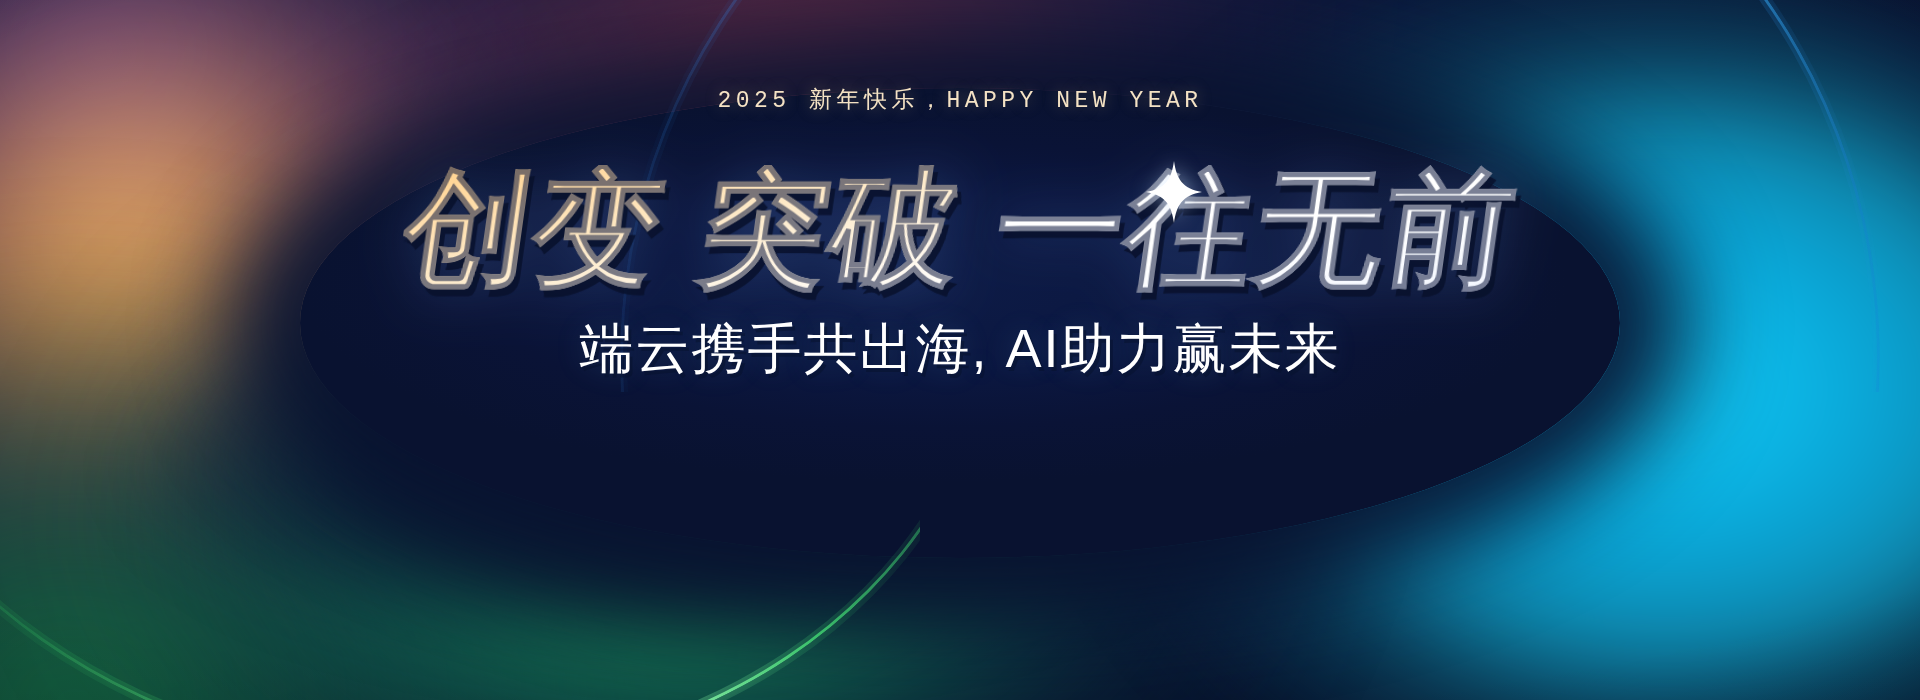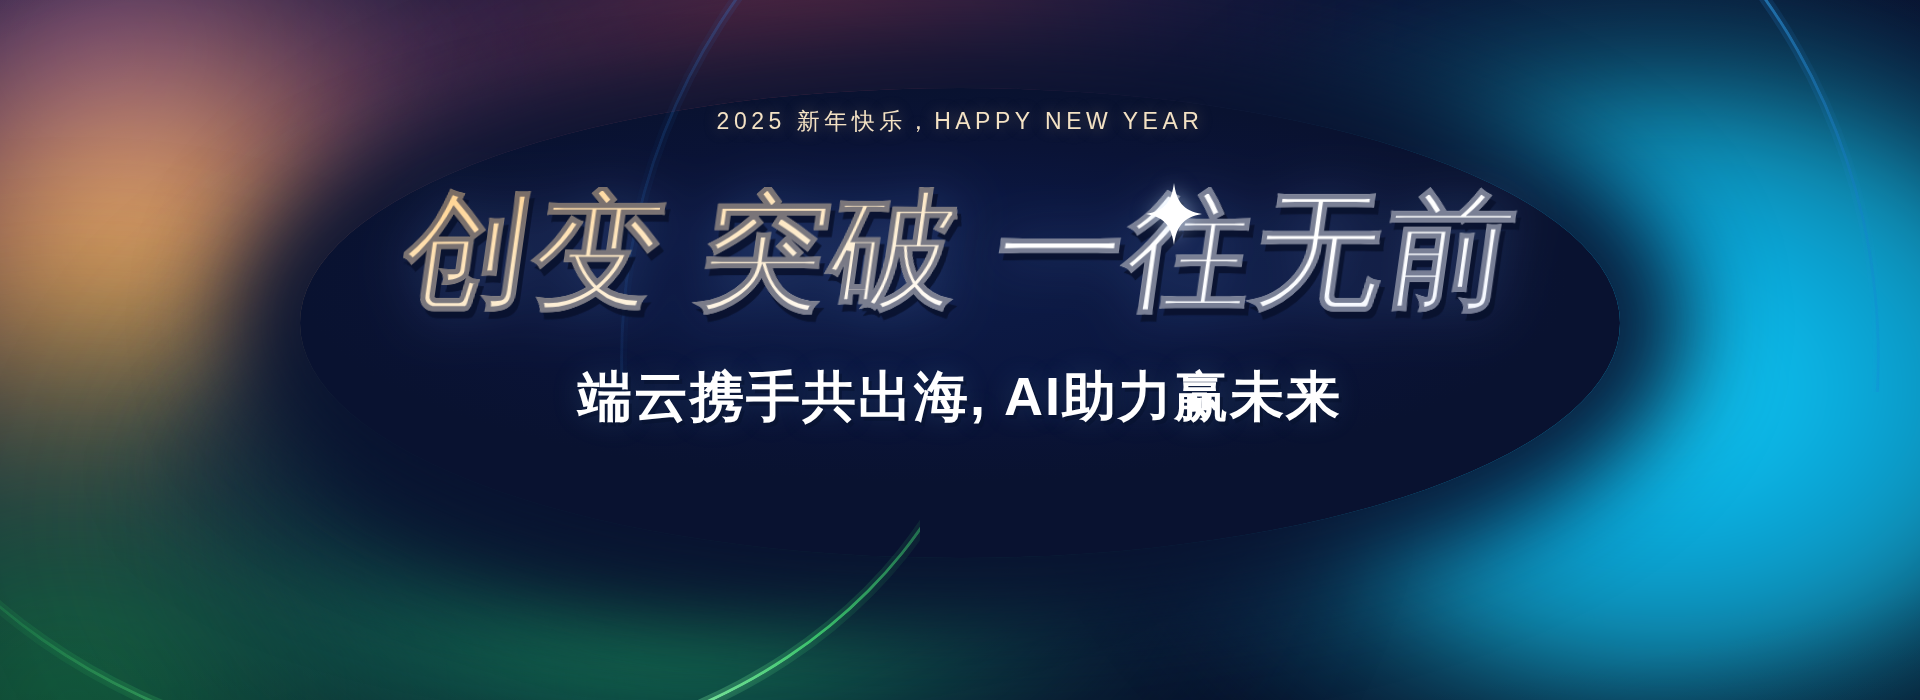--- a/index.html
+++ b/index.html
@@ -248,27 +248,28 @@
 
   
   .content {
     position:absolute; inset:0;
     display:flex; flex-direction:column;
     align-items:center;
     z-index:20;
   }
 
   .tagline {
-    margin-top:106px;
+    margin-top:84px;
     font-size:23px;
     letter-spacing:4.5px;
     color:#f4e2c4;
     font-weight:400;
     white-space:nowrap;
     text-shadow:0 0 16px rgba(240,200,140,0.35);
+    font-family:Liberation Mono, monospace;
   }
 
   .headline-row {
     margin-top:50px;
     display:flex;
     align-items:flex-end;
     justify-content:center;
     position:relative;
     white-space:nowrap;
   }
@@ -301,23 +302,23 @@
   
   .sparkle {
     position:absolute;
     width:56px; height:62px;
     top:-4px; left:742px;
     z-index:3;
   }
   .sparkle svg { display:block; filter: drop-shadow(0 0 10px rgba(200,225,255,0.55)); }
 
   .subtitle {
-    margin-top:46px;
+    margin-top:20px;
     font-size:54px;
-    font-weight:700;
+    font-weight:400;
     color:#ffffff;
     letter-spacing:2px;
     white-space:nowrap;
     text-shadow:3px 4px 0 rgba(8,18,46,0.55), 0 0 30px rgba(120,200,255,0.18);
   }
 </style>
 </head>
 <body>
 
 <div id="banner">

